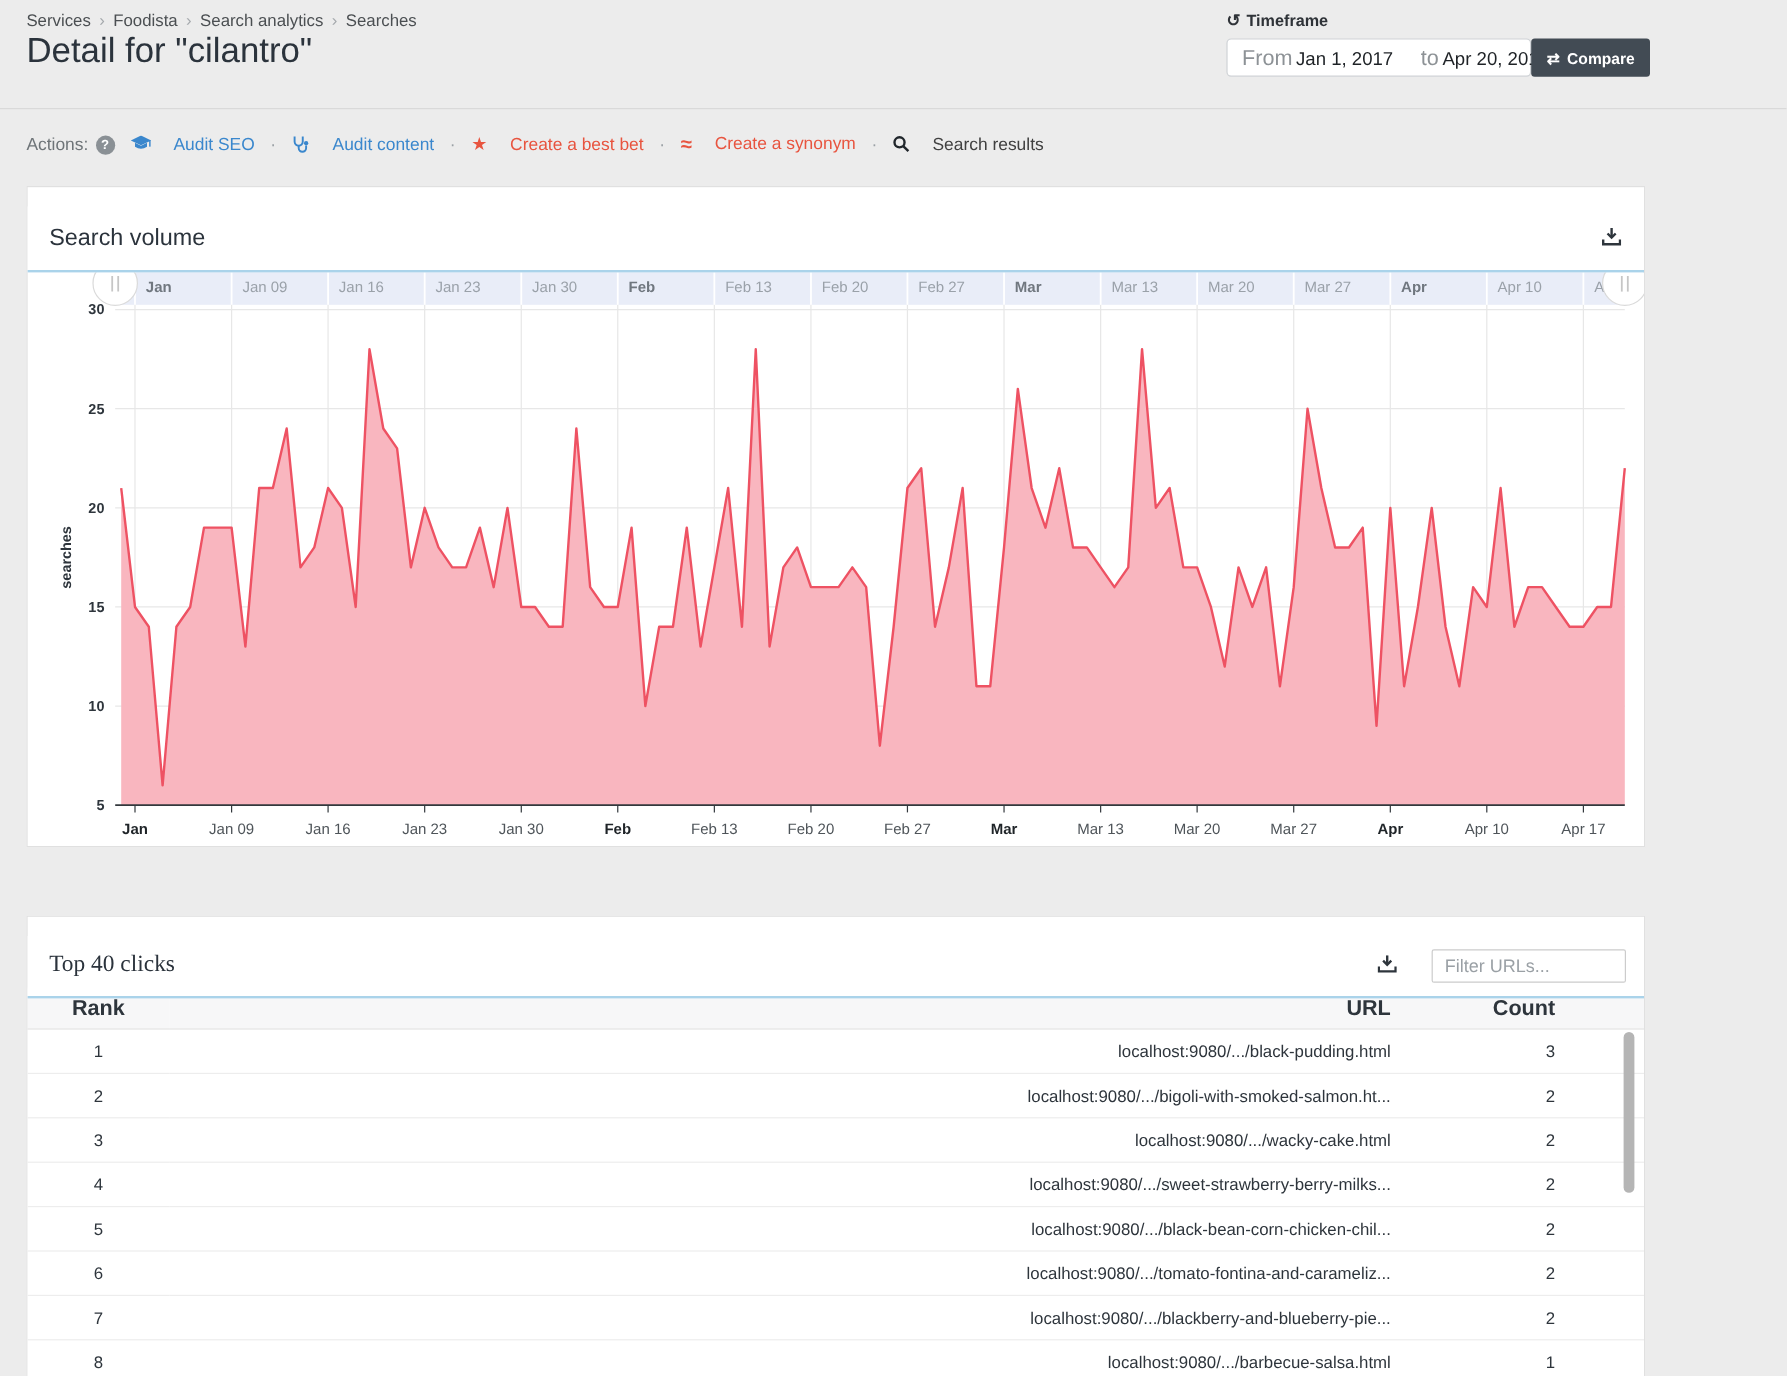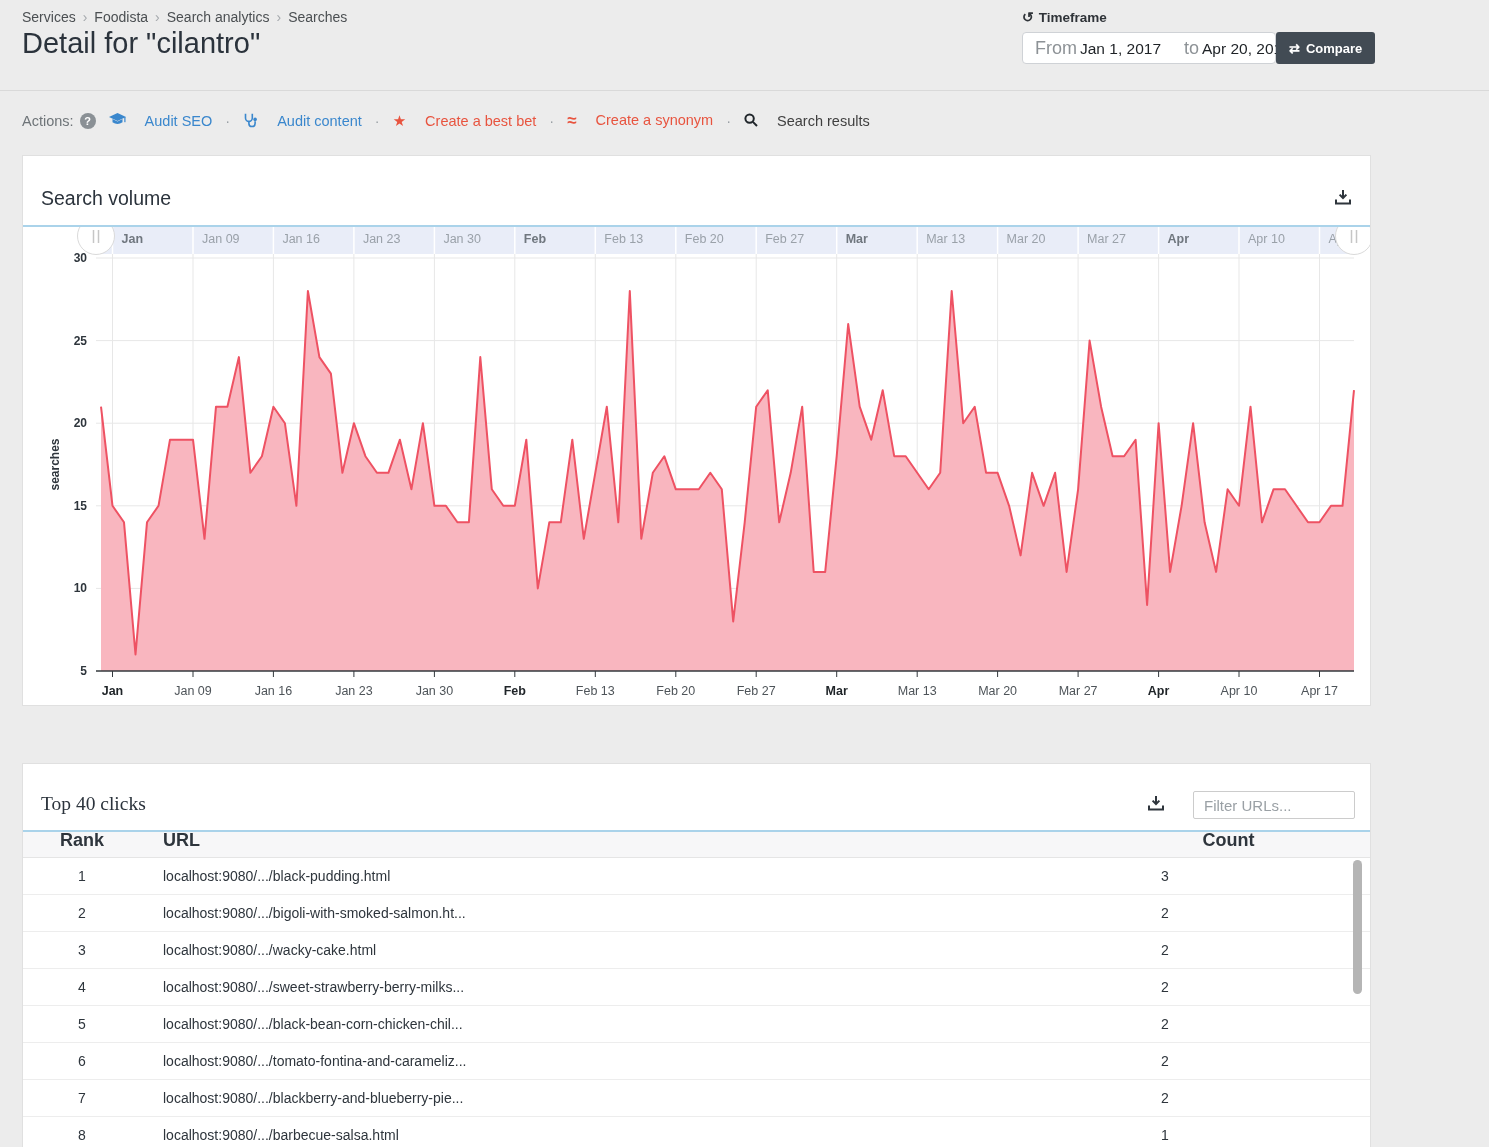--- a/index.html
+++ b/index.html
@@ -57,22 +57,22 @@
                   font-size:15px; padding:0 10px; color:#333; font-family:inherit; }
   .filter-input::placeholder { color:#9aa0a5; }
 
   #volume-chart-svg { position:absolute; top:0; left:0; z-index:1; font-family:inherit; }
 
   
   .clicks-table { position:absolute; top:59px; left:0; width:1347px; border-collapse:collapse; font-size:14px; color:#2e353c; }
   .clicks-table thead th { background:#f7f7f8; height:34px; font-size:18px; font-weight:700; color:#2e353c;
                            border-top:1px solid #efefef; border-bottom:1px solid #e5e5e5; }
   .clicks-table th.rank, .clicks-table td.rank { width:118px; text-align:center; }
-  .clicks-table th.url,  .clicks-table td.url  { text-align:left; padding-left:22px; }
-  .clicks-table th.count,.clicks-table td.count{ width:210px; padding-right:74px; }
+  .clicks-table th.url,  .clicks-table td.url  { text-align:right; padding-left:22px; }
+  .clicks-table th.count,.clicks-table td.count{ width:210px; text-align:right; padding-right:74px; }
   .clicks-table tbody td { height:37px; border-bottom:1px solid #ededed; background:#fff; }
 
   .scrollbar { position:absolute; top:93px; right:6px; width:12px; bottom:4px; }
   .scroll-thumb { position:absolute; top:3px; left:1px; width:9px; height:134px; background:#b5b5b5; border-radius:5px; }
 </style>
 </head>
 <body>
 
 <div class="page">
 

